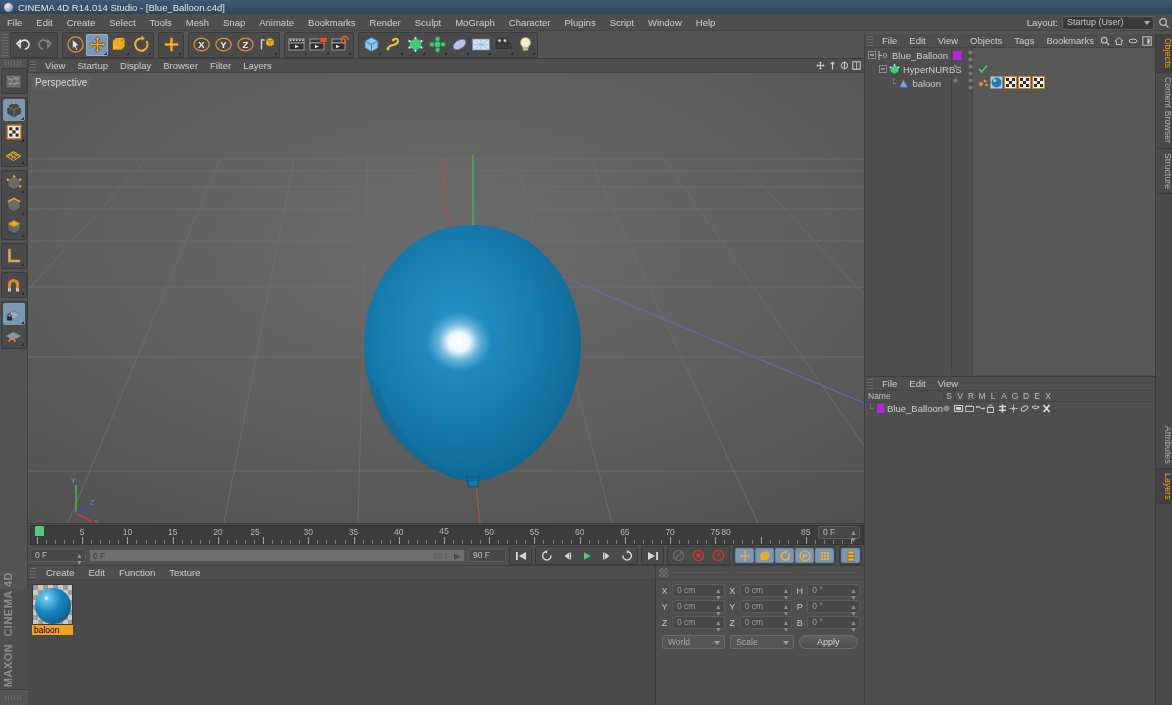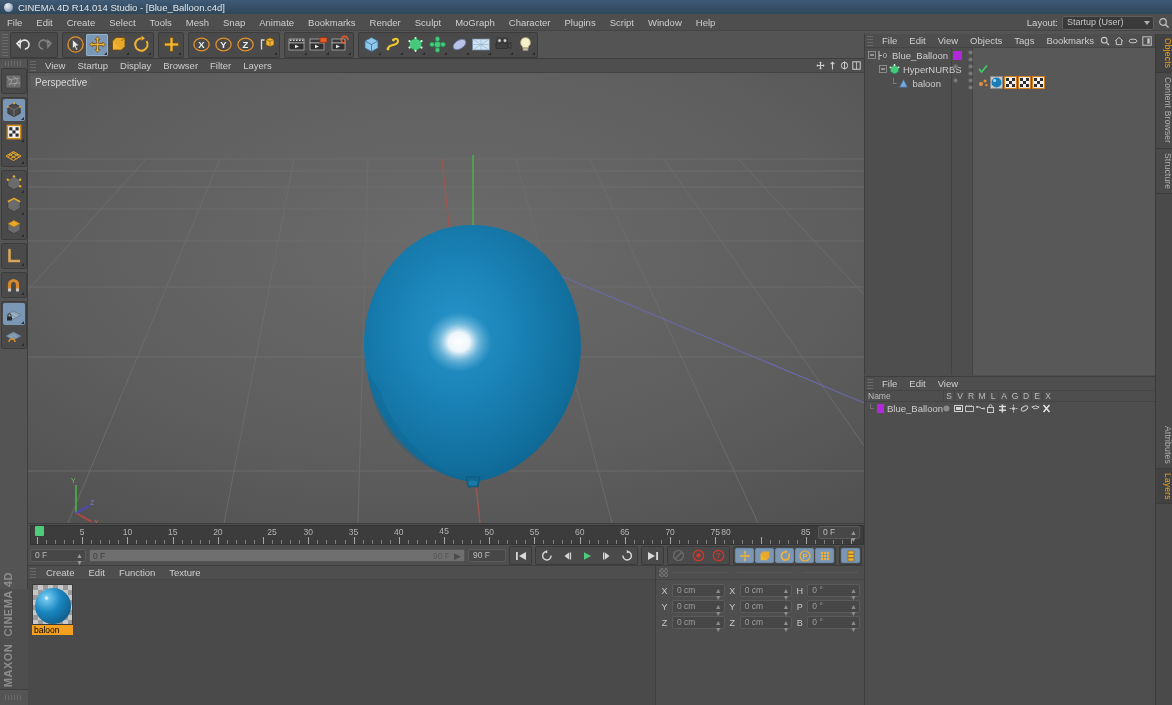--- a/index.html
+++ b/index.html
@@ -796,21 +796,21 @@
         <div class="tick" style="left: 774.778px; height: 7px; background: rgb(166, 166, 166);"></div>
         <div class="tick" style="left: 783.822px; height: 4px; background: rgb(125, 125, 125);"></div>
         <div class="tick" style="left: 792.867px; height: 4px; background: rgb(125, 125, 125);"></div>
         <div class="tick" style="left: 801.911px; height: 4px; background: rgb(125, 125, 125);"></div>
         <div class="tick" style="left: 810.956px; height: 4px; background: rgb(125, 125, 125);"></div>
         <div class="tick" style="left: 820px; height: 7px; background: rgb(166, 166, 166);"></div>
         <div class="lbl" style="left: 51.2222px;">5</div>
         <div class="lbl" style="left: 96.4444px;">10</div>
         <div class="lbl" style="left: 141.667px;">15</div>
         <div class="lbl" style="left: 186.889px;">20</div>
-        <div class="lbl" style="left: 241px;">25</div>
+        <div class="lbl" style="left: 224px;">25</div>
         <div class="lbl" style="left: 277.333px;">30</div>
         <div class="lbl" style="left: 322.556px;">35</div>
         <div class="lbl" style="left: 367.778px;">40</div>
         <div class="lbl" style="left: 413px; font-family: Liberation Mono, monospace;">45</div>
         <div class="lbl" style="left: 458.222px;">50</div>
         <div class="lbl" style="left: 503.444px;">55</div>
         <div class="lbl" style="left: 548.667px;">60</div>
         <div class="lbl" style="left: 593.889px;">65</div>
         <div class="lbl" style="left: 639.111px;">70</div>
         <div class="lbl" style="left: 684.333px;">75</div>
@@ -1007,20 +1007,31 @@
       <div class="co-row">
         <span class="co-ax">Z</span>
         <div class="co-in"><span>0 cm</span><span class="sp">▲<br>▼</span></div>
         <span class="co-ax">Z</span>
         <div class="co-in"><span>0 cm</span><span class="sp">▲<br>▼</span></div>
         <span class="co-ax">B</span>
         <div class="co-in"><span>0 °</span><span class="sp">▲<br>▼</span></div>
       </div>
     </div>
 
+    <div class="co-foot">
+      <div class="co-sel">
+        <span>World</span>
+        <span class="caret"></span>
+      </div>
+      <div class="co-sel">
+        <span>Scale</span>
+        <span class="caret"></span>
+      </div>
+      <div class="co-apply">Apply</div>
+    </div>
   </div>
 
   <div class="objmgr">
     <div class="om-menu">
       <div class="grip"></div>
       <div class="mi">File</div>
       <div class="mi">Edit</div>
       <div class="mi">View</div>
       <div class="mi">Objects</div>
       <div class="mi">Tags</div>

